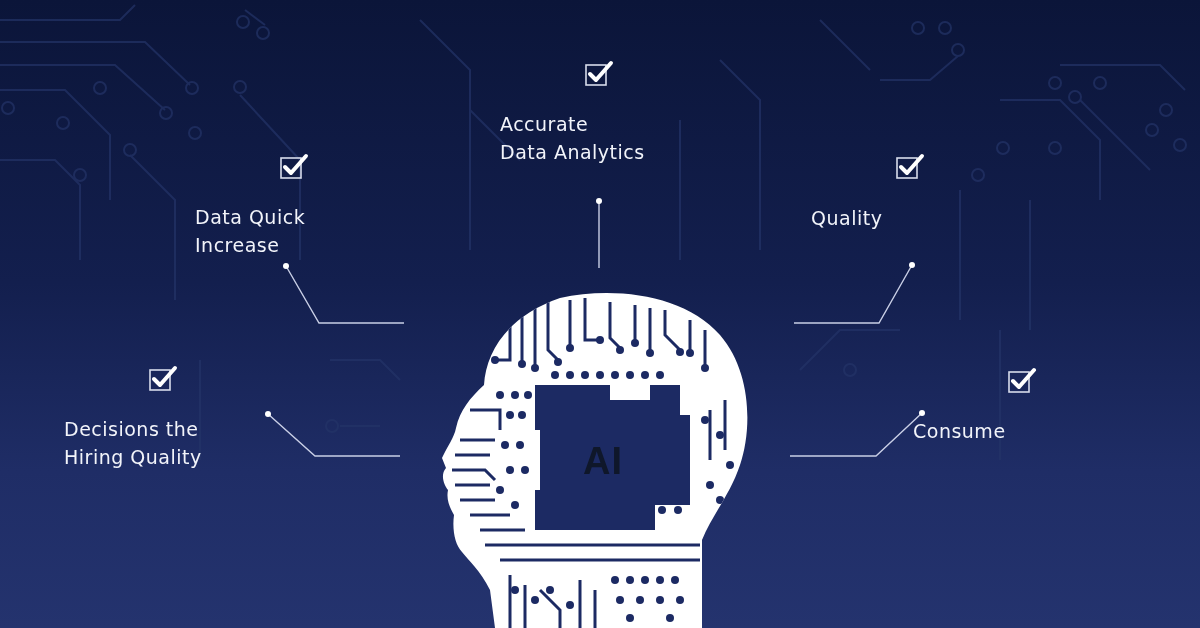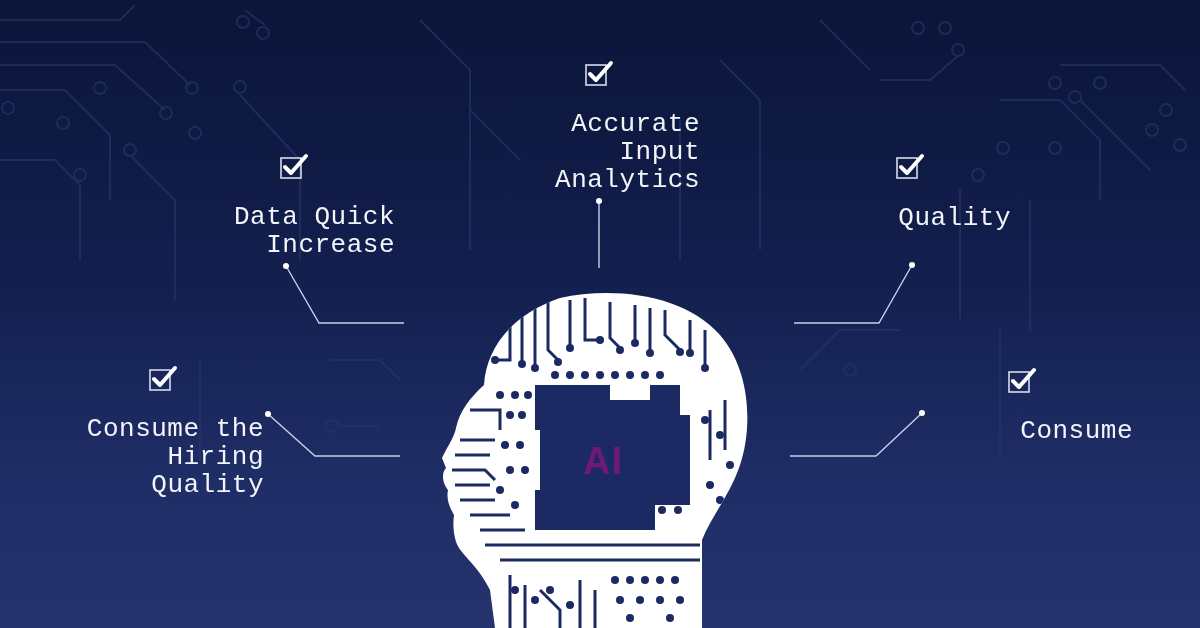--- a/index.html
+++ b/index.html
@@ -1,24 +1,24 @@
 <!DOCTYPE html>
 <html><head>
 <meta charset="utf-8">
 <style>
   html,body{margin:0;padding:0;}
   body{width:1200px;height:628px;overflow:hidden;position:relative;
     background:linear-gradient(180deg,#0b1539 0%,#131f4e 45%,#1f2d66 75%,#24336e 100%);
     font-family:"DejaVu Sans","Liberation Sans",sans-serif;color:#fff;}
   .bg-circuit{position:absolute;left:0;top:0;width:1200px;height:628px;}
-  .feature{position:absolute;text-align:right;font-size:26px;line-height:28px;letter-spacing:0.5px;color:#f2f4fa;font-family:Liberation Mono, monospace;}
+  .feature{position:absolute;text-align:left;font-size:19px;line-height:28px;letter-spacing:0.5px;color:#f2f4fa;}
   .check{display:block;margin:0 auto 22px;width:30px;height:28px;}
   .connector{position:absolute;left:0;top:0;width:1200px;height:628px;}
   .head{position:absolute;left:440px;top:290px;width:320px;height:338px;}
-  .ai-label{position:absolute;left:583px;top:440px;font-size:38px;font-weight:bold;color:#701a75;letter-spacing:1px;
+  .ai-label{position:absolute;left:583px;top:440px;font-size:38px;font-weight:bold;color:#0f172a;letter-spacing:1px;
     font-family:"Liberation Sans","DejaVu Sans",sans-serif;}
 </style>
 </head>
 <body>
 
 <svg class="bg-circuit" viewBox="0 0 1200 628">
   <g fill="none" stroke="#243468" stroke-width="2" opacity="0.7">
     <path d="M0 20 H120 L135 5"></path>
     <path d="M0 42 H145 L190 85"></path>
     <circle cx="192" cy="88" r="6"></circle>
@@ -87,21 +87,21 @@
     <circle cx="922" cy="413" r="3"></circle>
   </g>
 </svg>
 
 <div class="feature" style="left:500px;top:60px;width:200px;">
   <svg class="check" viewBox="0 0 30 28">
     <rect x="1" y="5" width="20" height="20" fill="none" stroke="#d8dcec" stroke-width="1.6"></rect>
     <path d="M5 14 L11 20 L26 3" fill="none" stroke="#fff" stroke-width="4" stroke-linecap="round" stroke-linejoin="round"></path>
   </svg>
   <div>Accurate</div>
-  <div>Input Analytics</div>
+  <div>Data Analytics</div>
 </div>
 
 <div class="feature" style="left:195px;top:153px;width:200px;">
   <svg class="check" viewBox="0 0 30 28">
     <rect x="1" y="5" width="20" height="20" fill="none" stroke="#d8dcec" stroke-width="1.6"></rect>
     <path d="M5 14 L11 20 L26 3" fill="none" stroke="#fff" stroke-width="4" stroke-linecap="round" stroke-linejoin="round"></path>
   </svg>
   <div>Data Quick</div>
   <div>Increase</div>
 </div>
@@ -112,21 +112,21 @@
     <path d="M5 14 L11 20 L26 3" fill="none" stroke="#fff" stroke-width="4" stroke-linecap="round" stroke-linejoin="round"></path>
   </svg>
   <div style="line-height:31px;">Quality</div>
 </div>
 
 <div class="feature" style="left:64px;top:365px;width:200px;">
   <svg class="check" viewBox="0 0 30 28">
     <rect x="1" y="5" width="20" height="20" fill="none" stroke="#d8dcec" stroke-width="1.6"></rect>
     <path d="M5 14 L11 20 L26 3" fill="none" stroke="#fff" stroke-width="4" stroke-linecap="round" stroke-linejoin="round"></path>
   </svg>
-  <div>Consume the</div>
+  <div>Decisions the</div>
   <div>Hiring Quality</div>
 </div>
 
 <div class="feature" style="left:913px;top:367px;width:220px;">
   <svg class="check" viewBox="0 0 30 28">
     <rect x="1" y="5" width="20" height="20" fill="none" stroke="#d8dcec" stroke-width="1.6"></rect>
     <path d="M5 14 L11 20 L26 3" fill="none" stroke="#fff" stroke-width="4" stroke-linecap="round" stroke-linejoin="round"></path>
   </svg>
   <div>Consume</div>
 </div>

